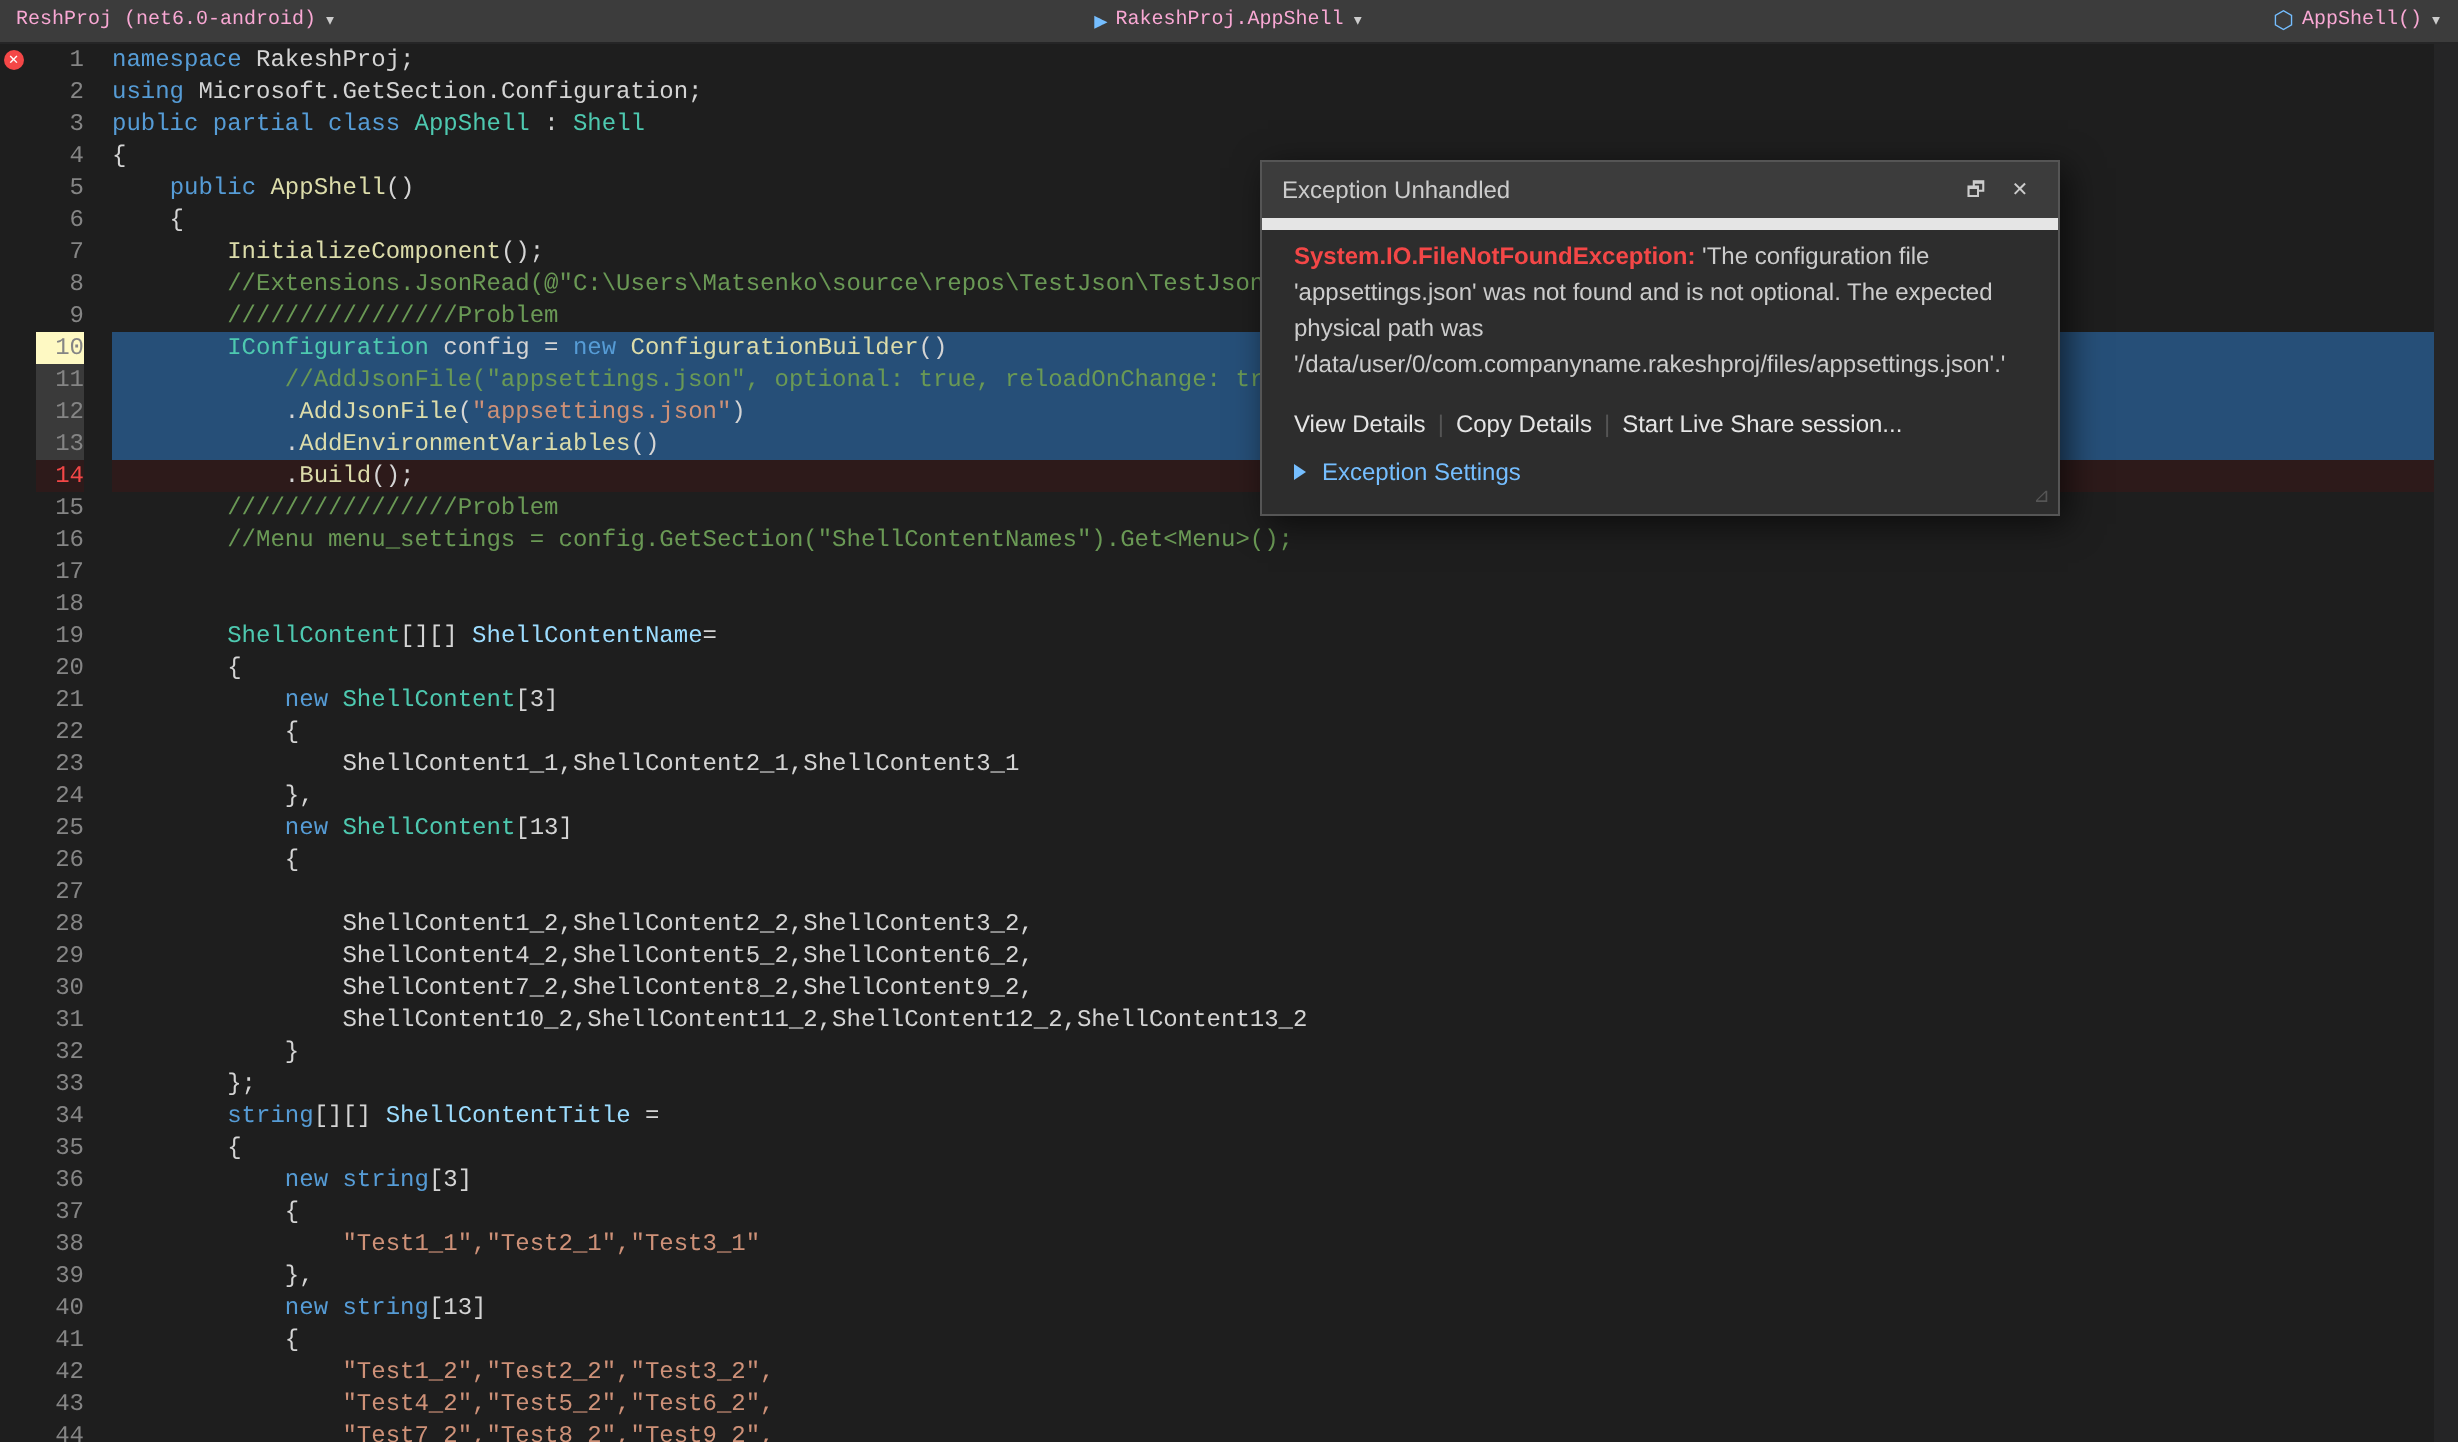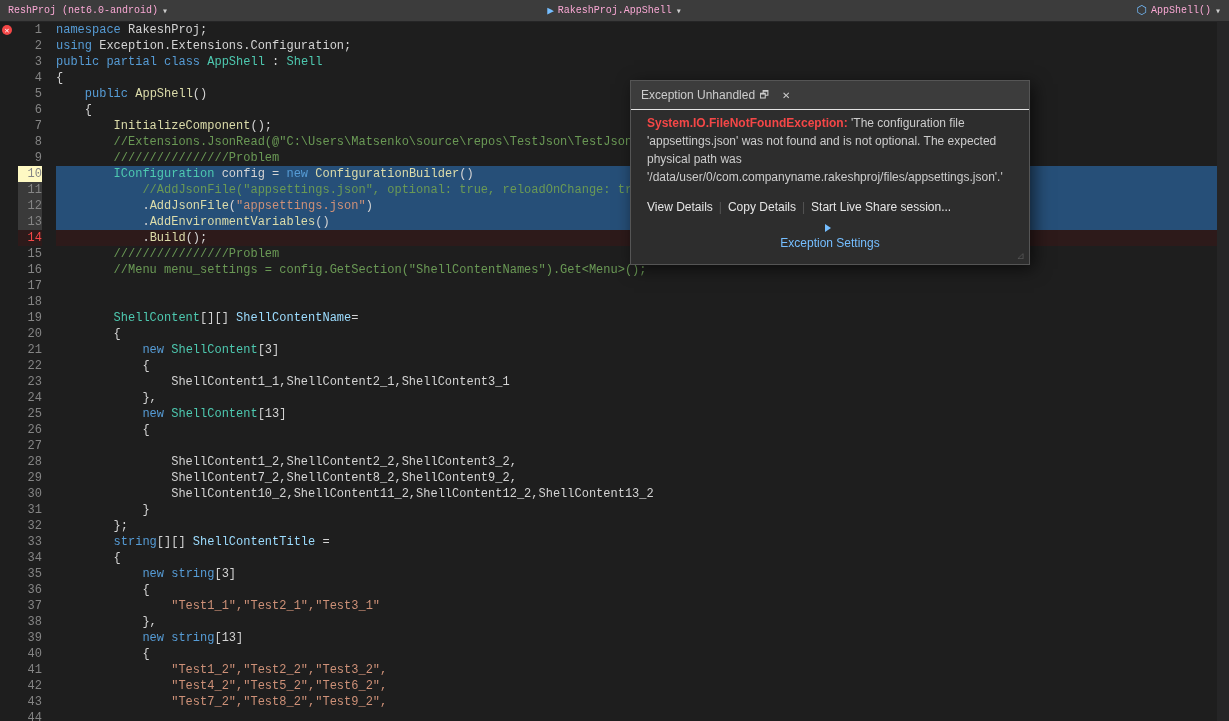--- a/index.html
+++ b/index.html
@@ -136,21 +136,22 @@
       background: #2d2d2d;
       border: 1px solid #555;
       box-shadow: 4px 4px 16px rgba(0,0,0,0.6);
       z-index: 100;
     }
     .exception-title-bar {
       background: #3c3c3c;
       padding: 6px 10px;
       display: flex;
       align-items: center;
-      border-bottom: 1px solid #e5e5e5;
+      justify-content: space-between;
+      border-bottom: 6px solid #e5e5e5;
     }
     .exception-title {
       color: #cccccc;
       font-size: 12px;
       font-family: 'Segoe UI', sans-serif;
     }
     .exception-controls {
       display: flex;
       gap: 4px;
     }
@@ -206,21 +207,20 @@
     }
     .exception-settings {
       display: flex;
       align-items: center;
       gap: 4px;
       color: #75beff;
       font-size: 12px;
       font-family: 'Segoe UI', sans-serif;
       cursor: pointer;
       padding-bottom: 4px;
-      flex-direction: column;
     }
     .chevron-right {
       display: inline-block;
       width: 0;
       height: 0;
       border-top: 4px solid transparent;
       border-bottom: 4px solid transparent;
       border-left: 6px solid #75beff;
       margin-right: 4px;
     }
@@ -373,21 +373,21 @@
       <div class="gutter-line">40</div>
       <div class="gutter-line">41</div>
       <div class="gutter-line">42</div>
       <div class="gutter-line">43</div>
       <div class="gutter-line">44</div>
     </div>
 
   <div class="code-area">
     <div class="code-lines" id="code-lines">
         <div class="code-line"><span class="kw">namespace</span><span class="plain"> RakeshProj;</span></div>
-        <div class="code-line"><span class="kw">using</span><span class="plain"> Exception.Extensions.Configuration;</span></div>
+        <div class="code-line"><span class="kw">using</span><span class="plain"> Microsoft.GetSection.Configuration;</span></div>
         <div class="code-line"><span class="kw">public</span><span class="plain"> </span><span class="kw">partial</span><span class="plain"> </span><span class="kw">class</span><span class="plain"> </span><span class="type">AppShell</span><span class="plain"> : </span><span class="type">Shell</span></div>
         <div class="code-line"><span class="plain">{</span></div>
         <div class="code-line"><span class="plain">    </span><span class="kw">public</span><span class="plain"> </span><span class="fn">AppShell</span><span class="plain">()</span></div>
         <div class="code-line"><span class="plain">    {</span></div>
         <div class="code-line"><span class="plain">        </span><span class="fn">InitializeComponent</span><span class="plain">();</span></div>
         <div class="code-line"><span class="comment">        //Extensions.JsonRead(@"C:\Users\Matsenko\source\repos\TestJson\TestJson\appsettings.json");</span></div>
         <div class="code-line"><span class="comment">        ////////////////Problem</span></div>
         <div class="code-line selection-highlight"><span class="plain">        </span><span class="type">IConfiguration</span><span class="plain"> config = </span><span class="kw">new</span><span class="plain"> </span><span class="fn">ConfigurationBuilder</span><span class="plain">()</span></div>
         <div class="code-line selection-highlight"><span class="comment">            //AddJsonFile("appsettings.json", optional: true, reloadOnChange: true);</span></div>
         <div class="code-line selection-highlight"><span class="plain">            .</span><span class="fn">AddJsonFile</span><span class="plain">(</span><span class="str">"appsettings.json"</span><span class="plain">)</span></div>
@@ -400,20 +400,21 @@
         <div class="code-line"><span class="plain">        </span><span class="type">ShellContent</span><span class="plain">[][] </span><span class="param">ShellContentName</span><span class="plain">=</span></div>
         <div class="code-line"><span class="plain">        {</span></div>
         <div class="code-line"><span class="plain">            </span><span class="kw">new</span><span class="plain"> </span><span class="type">ShellContent</span><span class="plain">[3]</span></div>
         <div class="code-line"><span class="plain">            {</span></div>
         <div class="code-line"><span class="plain">                ShellContent1_1,ShellContent2_1,ShellContent3_1</span></div>
         <div class="code-line"><span class="plain">            },</span></div>
         <div class="code-line"><span class="plain">            </span><span class="kw">new</span><span class="plain"> </span><span class="type">ShellContent</span><span class="plain">[13]</span></div>
         <div class="code-line"><span class="plain">            {</span></div>
         <div class="code-line">&nbsp;</div>
         <div class="code-line"><span class="plain">                ShellContent1_2,ShellContent2_2,ShellContent3_2,</span></div>
+        <div class="code-line"><span class="plain">                ShellContent4_2,ShellContent5_2,ShellContent6_2,</span></div>
         <div class="code-line"><span class="plain">                ShellContent7_2,ShellContent8_2,ShellContent9_2,</span></div>
         <div class="code-line"><span class="plain">                ShellContent10_2,ShellContent11_2,ShellContent12_2,ShellContent13_2</span></div>
         <div class="code-line"><span class="plain">            }</span></div>
         <div class="code-line"><span class="plain">        };</span></div>
         <div class="code-line"><span class="plain">        </span><span class="kw">string</span><span class="plain">[][] </span><span class="param">ShellContentTitle</span><span class="plain"> =</span></div>
         <div class="code-line"><span class="plain">        {</span></div>
         <div class="code-line"><span class="plain">            </span><span class="kw">new</span><span class="plain"> </span><span class="kw">string</span><span class="plain">[3]</span></div>
         <div class="code-line"><span class="plain">            {</span></div>
         <div class="code-line"><span class="str">                "Test1_1","Test2_1","Test3_1"</span></div>
         <div class="code-line"><span class="plain">            },</span></div>

